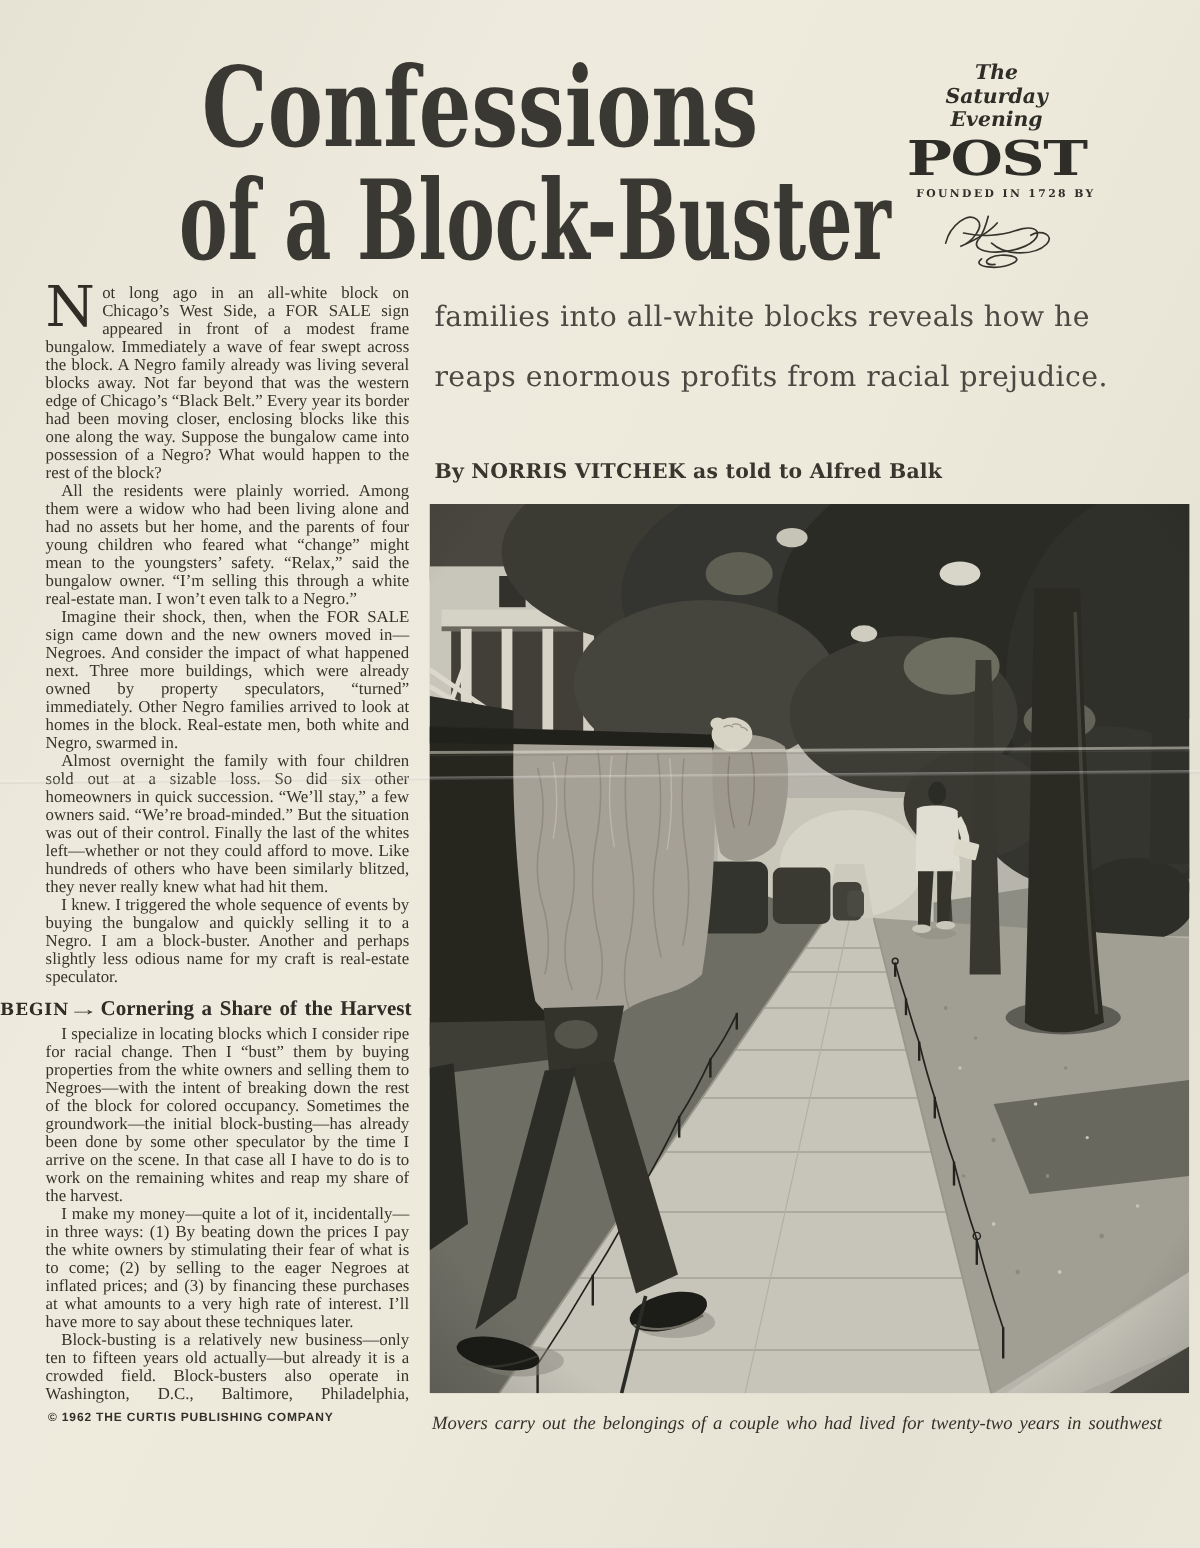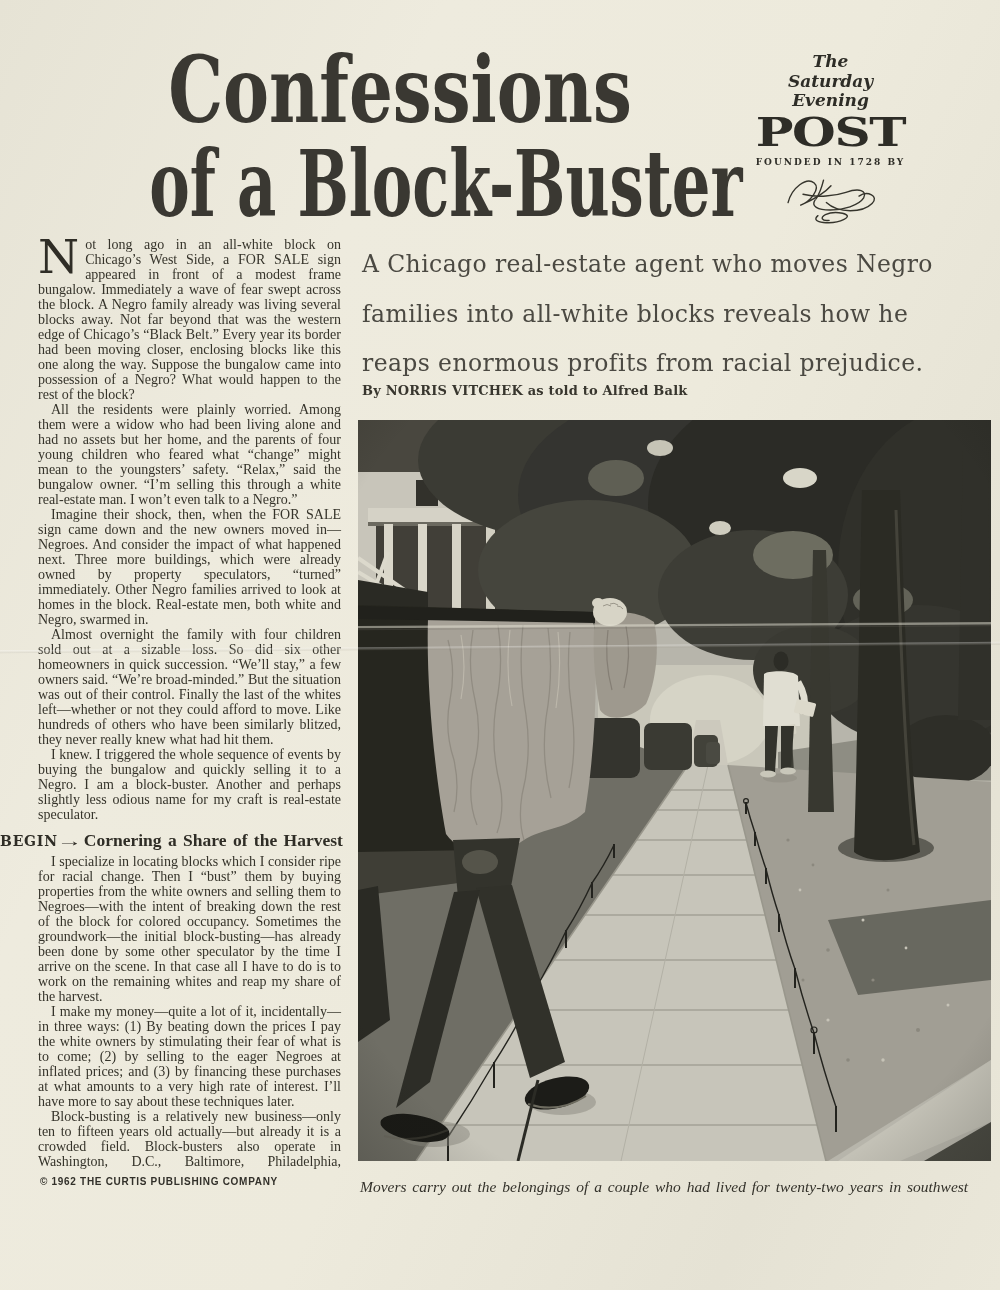--- a/index.html
+++ b/index.html
@@ -14,27 +14,27 @@
   .title-line{left:20px;width:760px;text-align:center;color:#3a3832;
     font-family:"DejaVu Serif", serif;font-weight:bold;font-size:92px;line-height:96px;white-space:nowrap;}
   #title1{top:42px;transform:scale(0.75,1);transform-origin:center;}
   #title2{top:136px;transform:scale(0.66,1);transform-origin:center;}
 
   
   .masthead{left:748px;top:52px;width:165px;text-align:center;color:#2e2d27;}
   .mast-small{font-family:"DejaVu Serif", serif;font-style:italic;font-weight:bold;font-size:17px;line-height:19.5px;}
   .mast-post{font-family:"DejaVu Serif", serif;font-weight:bold;font-size:38px;line-height:40px;letter-spacing:-1px;
     transform:scale(1.32,1.05);transform-origin:center;margin-top:1px;}
-  .mast-founded{font-family:"DejaVu Serif", serif;font-weight:bold;font-size:9px;letter-spacing:2px;margin-top:5px;white-space:nowrap;}
+  .mast-founded{font-family:"DejaVu Serif", serif;font-weight:bold;font-size:9px;letter-spacing:2px;margin-top:5px;white-space:nowrap;text-align:right;}
   .mast-sig{margin-top:2px;}
 
   
   .deck{left:362px;top:240px;width:546px;font-family:"DejaVu Serif", serif;color:#4b4942;}
   .deck-line{font-size:23.5px;line-height:49.5px;text-align:justify;text-align-last:justify;white-space:nowrap;letter-spacing:.4px;}
-  .byline{left:362px;top:383px;font-family:"DejaVu Serif", serif;font-weight:bold;font-size:13px;color:#38362e;letter-spacing:.2px;}
+  .byline{left:362px;top:383px;font-family:"DejaVu Serif", serif;font-weight:bold;font-size:17px;color:#38362e;letter-spacing:.2px;}
 
   
   .col{left:38px;top:237px;width:303px;font-size:14px;line-height:15px;text-align:justify;color:#35332a;}
   .col p{margin:0;text-indent:13px;}
   .col p.first{text-indent:0;}
   .col p.runs-on{text-align-last:justify;}
   .dropcap{float:left;font-family:"DejaVu Serif", serif;font-size:47px;line-height:38px;padding:1px 6px 0 0;color:#2f2d26;}
   .section-head{margin:11px 0 5px -38px;display:flex;align-items:baseline;white-space:nowrap;}
   .begin-label{font-family:"DejaVu Serif", serif;font-weight:bold;font-size:14px;letter-spacing:.8px;color:#2f2d26;}
   .begin-arrow{font-size:15px;margin:0 7px 0 4px;transform:scaleX(1.7);transform-origin:center;display:inline-block;color:#2f2d26;}
@@ -74,21 +74,20 @@
         <path d="M52 12 C50 20 48 26 44 32"></path>
         <path d="M30 27 C46 31 64 29 76 25 C90 20 99 23 95 31 C90 39 73 44 59 44 C46 44 38 40 43 33"></path>
         <path d="M55 36 C68 48 94 47 104 37 C112 29 99 23 90 29"></path>
         <path d="M46 50 C36 58 62 60 74 54 C86 48 64 44 54 49 C48 52 50 56 58 55"></path>
       </g>
     </svg>
   </div>
 </div>
 
 <div class="abs deck">
-  <div class="deck-line">A Chicago real-estate agent who moves Negro</div>
   <div class="deck-line">families into all-white blocks reveals how he</div>
   <div class="deck-line">reaps enormous profits from racial prejudice.</div>
 </div>
 <div class="abs byline">By NORRIS VITCHEK as told to Alfred Balk</div>
 
 <div class="abs col">
   <p class="first"><span class="dropcap">N</span><span>ot long ago in an all-white block on Chicago’s West Side, a FOR SALE sign appeared in front of a modest frame bungalow. Immediately a wave of fear swept across the block. A Negro family already was living several blocks away. Not far beyond that was the western edge of Chicago’s “Black Belt.” Every year its border had been moving closer, enclosing blocks like this one along the way. Suppose the bungalow came into possession of a Negro? What would happen to the rest of the block?</span></p>
   <p>All the residents were plainly worried. Among them were a widow who had been living alone and had no assets but her home, and the parents of four young children who feared what “change” might mean to the youngsters’ safety. “Relax,” said the bungalow owner. “I’m selling this through a white real-estate man. I won’t even talk to a Negro.”</p>
   <p>Imagine their shock, then, when the FOR SALE sign came down and the new owners moved in—Negroes. And consider the impact of what happened next. Three more buildings, which were already owned by property speculators, “turned” immediately. Other Negro families arrived to look at homes in the block. Real-estate men, both white and Negro, swarmed in.</p>
   <p>Almost overnight the family with four children sold out at a sizable loss. So did six other homeowners in quick succession. “We’ll stay,” a few owners said. “We’re broad-minded.” But the situation was out of their control. Finally the last of the whites left—whether or not they could afford to move. Like hundreds of others who have been similarly blitzed, they never really knew what had hit them.</p>

